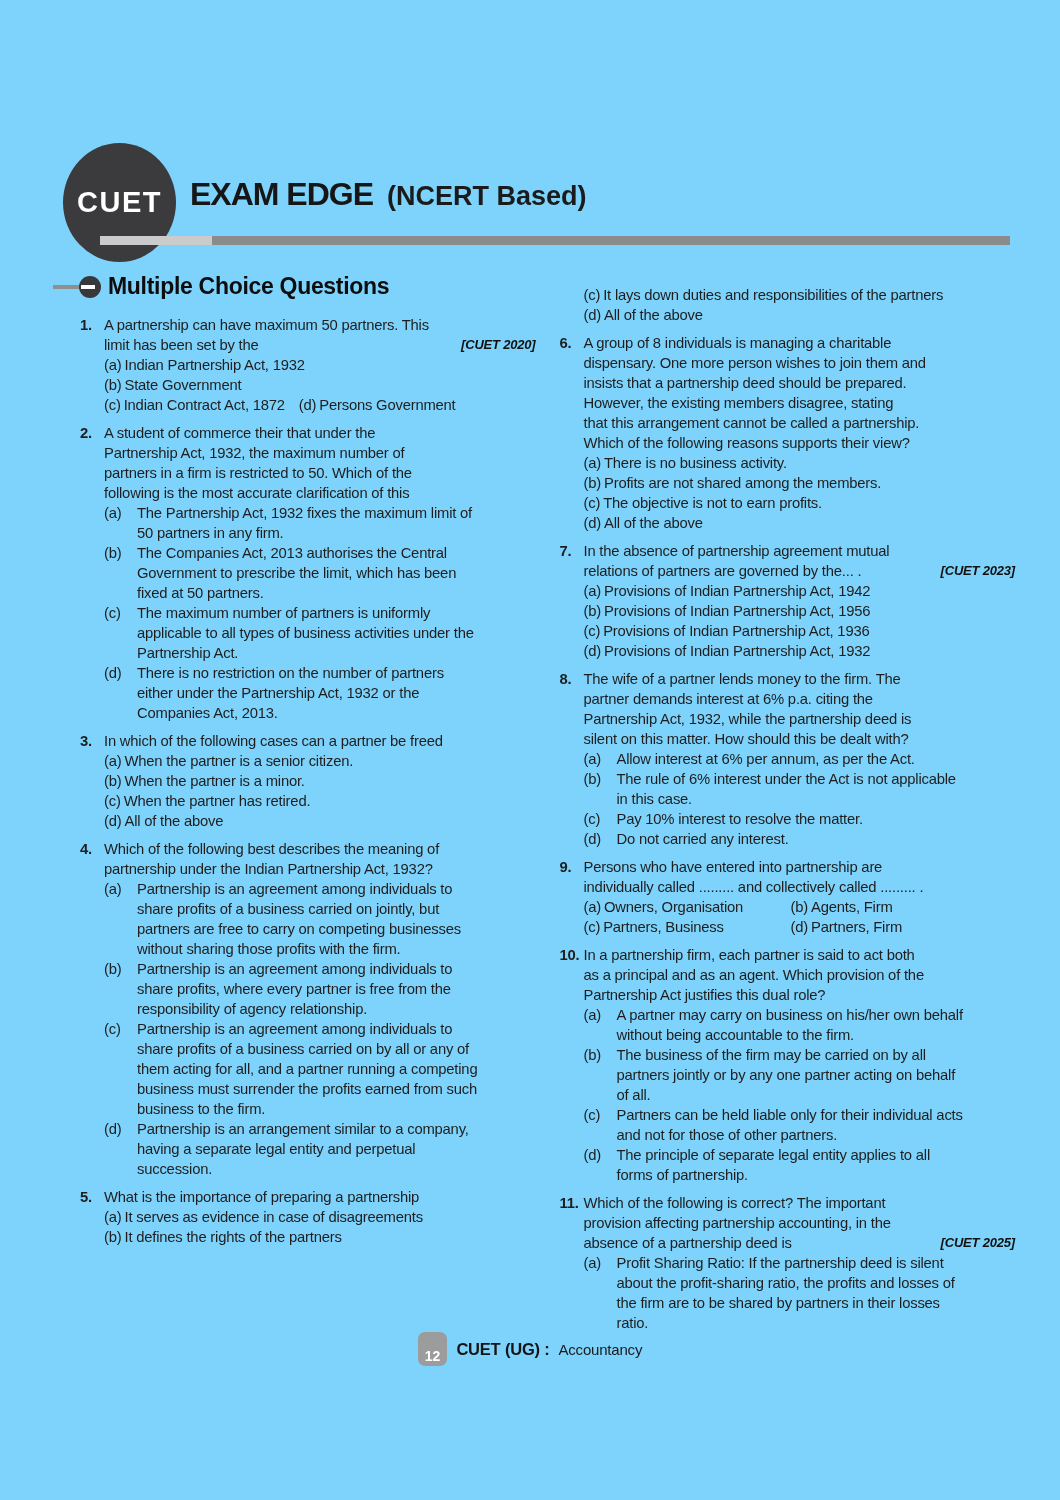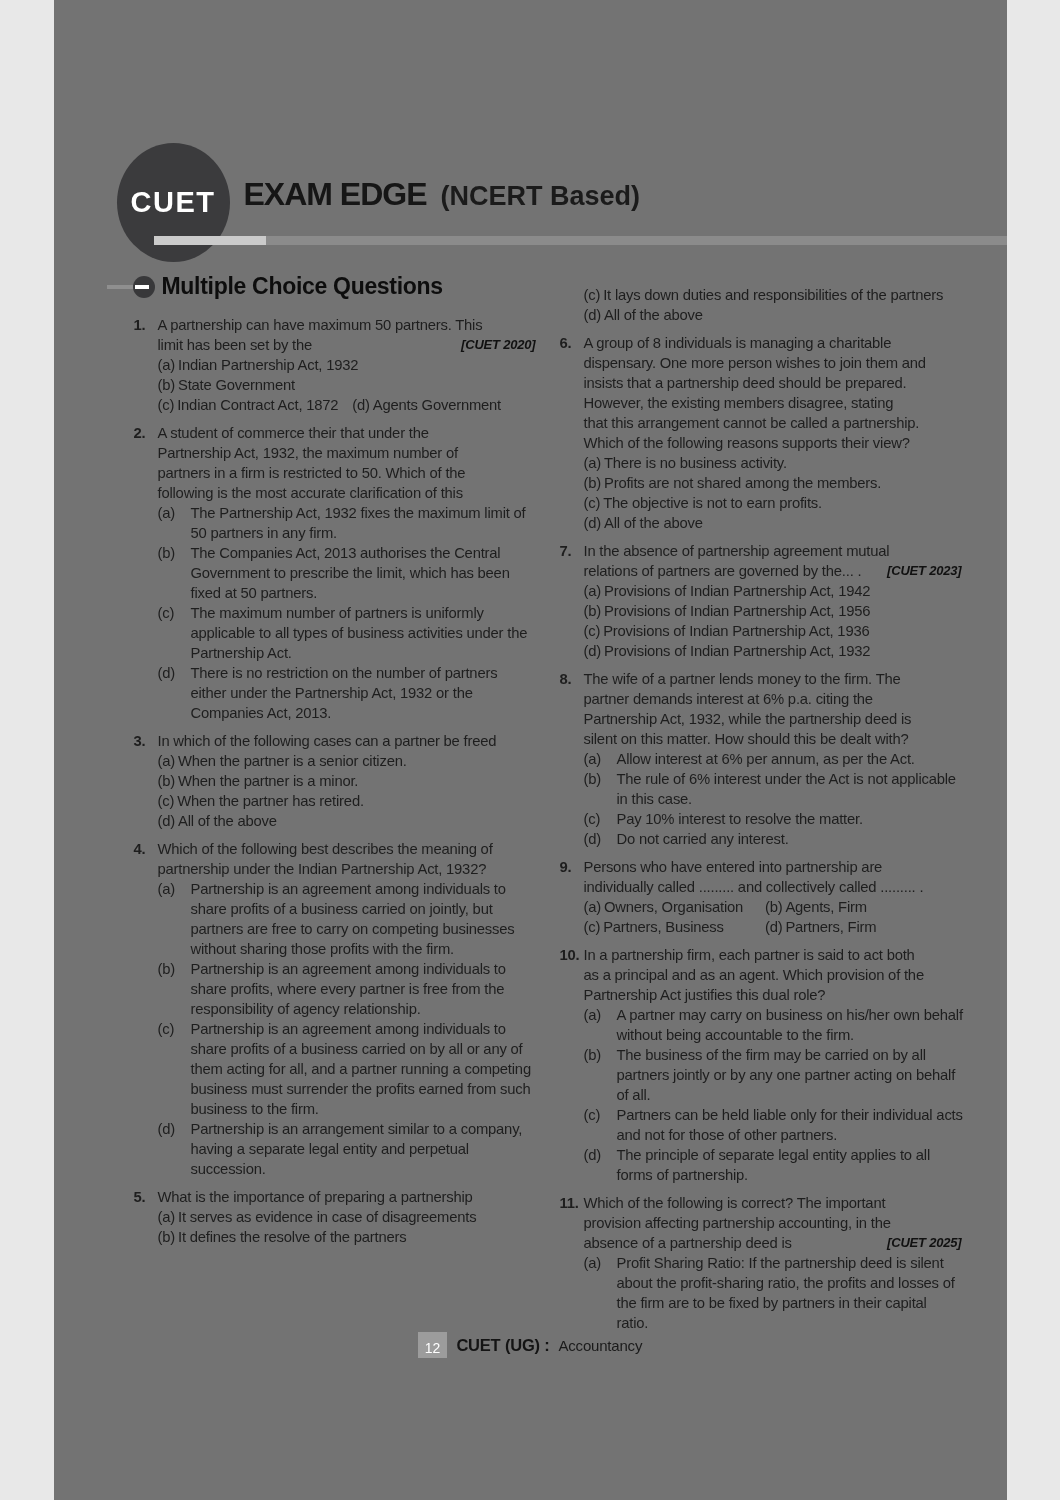--- a/index.html
+++ b/index.html
@@ -1,20 +1,20 @@
 <!DOCTYPE html>
 <html><head>
 <meta charset="utf-8">
 <style>
   * { margin:0; padding:0; box-sizing:border-box; }
   html,body { background:#e8e8e8; }
   body { font-family:"Liberation Sans","DejaVu Sans",sans-serif; }
   .page {
-    position:relative; width:953px; height:1500px; margin:0 auto;
-    background:#737373; color:#1e1e1e; overflow:hidden;
+    position:relative; width:1060px; height:1500px; margin:0 auto;
+    background:#7dd3fc; color:#1e1e1e; overflow:hidden;
   }
 
   
   .header { position:absolute; top:143px; left:63px; right:50px; height:125px; }
   .logo-circle {
     position:absolute; left:0; top:0; width:113px; height:119px;
     border-radius:50%; background:#3b3b3d;
     display:flex; align-items:center; justify-content:center; z-index:1;
   }
   .logo-text { color:#ffffff; font-weight:800; font-size:29px; letter-spacing:1.5px; }
@@ -45,21 +45,21 @@
   .tag { margin-left:auto; font-size:13px; font-weight:800; font-style:italic; letter-spacing:-0.2px; color:#111; }
   .opt-row { display:flex; gap:14px; }
   .opt-row.grid-row { display:grid; grid-template-columns:48% 52%; gap:0; }
   .opt-cell { display:flex; min-width:0; }
   .olabel { margin-right:3px; white-space:nowrap; }
   .olabel.hangl { margin-right:0; width:33px; flex-shrink:0; }
   .oline { white-space:nowrap; }
 
   
   .footer { position:absolute; top:1332px; left:0; width:100%; display:flex; justify-content:center; align-items:center; gap:9px; }
-  .page-badge { background:#9c9c9c; color:#ffffff; font-weight:400; font-size:14px; padding:8px 7px 2px; border-radius:0; }
+  .page-badge { background:#9c9c9c; color:#ffffff; font-weight:700; font-size:14px; padding:16px 7px 2px; border-radius:7px; }
   .book-title { font-size:16.5px; font-weight:800; color:#141414; letter-spacing:-0.2px; }
   .subject { font-size:15px; font-weight:400; color:#1b1b1b; letter-spacing:-0.2px; }
 </style>
 </head>
 <body>
 
 <div class="page">
 
   <div class="header">
     <div class="logo-circle">
@@ -110,21 +110,21 @@
             <div class="opt-row">
               <div class="opt-cell">
                 <span class="olabel">(c)</span>
                 <div class="otext">
                   <div class="oline">Indian Contract Act, 1872</div>
                 </div>
               </div>
               <div class="opt-cell">
                 <span class="olabel">(d)</span>
                 <div class="otext">
-                  <div class="oline">Agents Government</div>
+                  <div class="oline">Persons Government</div>
                 </div>
               </div>
             </div>
           </div>
         </div>
         <div class="question">
           <span class="qnum">2.</span>
           <div class="qbody">
             <div class="stem-line"><span class="stem-text">A student of commerce their that under the</span></div>
             <div class="stem-line"><span class="stem-text">Partnership Act, 1932, the maximum number of</span></div>
@@ -268,21 +268,21 @@
                 <span class="olabel">(a)</span>
                 <div class="otext">
                   <div class="oline">It serves as evidence in case of disagreements</div>
                 </div>
               </div>
             </div>
             <div class="opt-row">
               <div class="opt-cell">
                 <span class="olabel">(b)</span>
                 <div class="otext">
-                  <div class="oline">It defines the resolve of the partners</div>
+                  <div class="oline">It defines the rights of the partners</div>
                 </div>
               </div>
             </div>
           </div>
         </div>
       </div>
     <div class="col col-right" id="col-right">
         <div class="question">
           <span class="qnum"></span>
           <div class="qbody">
@@ -519,21 +519,21 @@
             <div class="stem-line has-tag">
               <span class="stem-text">absence of a partnership deed is</span>
               <span class="tag">[CUET 2025]</span>
             </div>
             <div class="opt-row">
               <div class="opt-cell">
                 <span class="olabel hangl">(a)</span>
                 <div class="otext">
                   <div class="oline">Profit Sharing Ratio: If the partnership deed is silent</div>
                   <div class="oline">about the profit-sharing ratio, the profits and losses of</div>
-                  <div class="oline">the firm are to be fixed by partners in their capital</div>
+                  <div class="oline">the firm are to be shared by partners in their losses</div>
                   <div class="oline">ratio.</div>
                 </div>
               </div>
             </div>
           </div>
         </div>
       </div>
   </div>
 
   <div class="footer">

